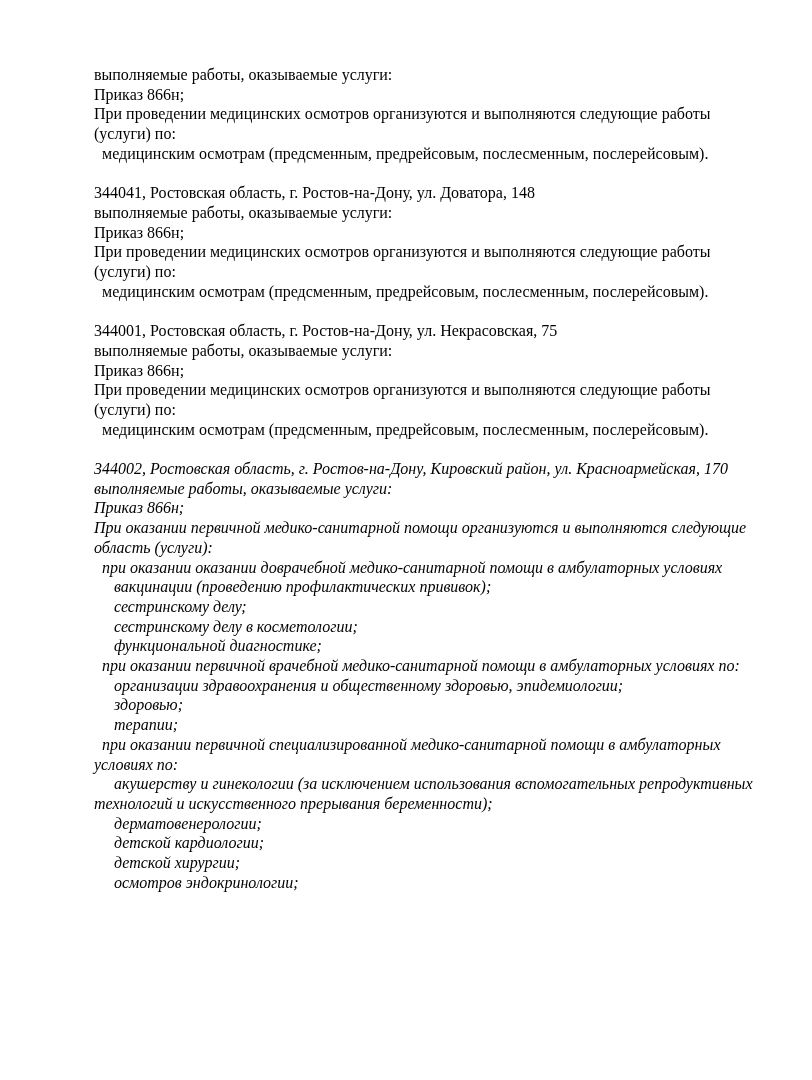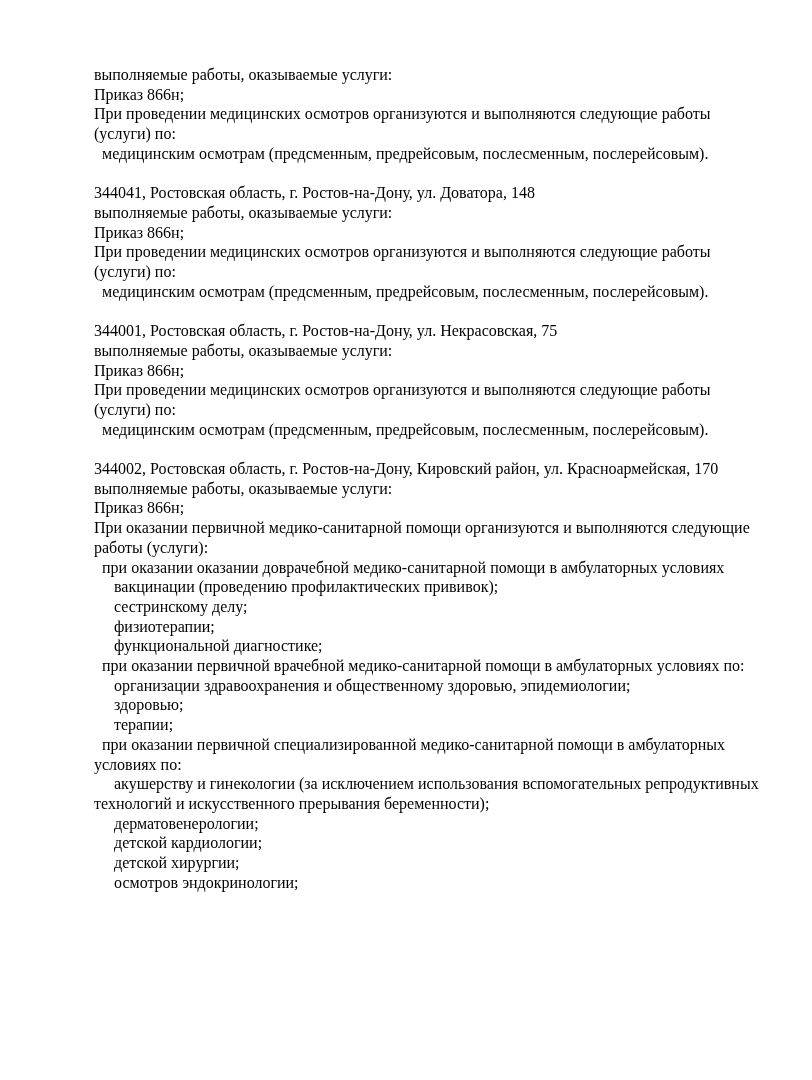--- a/index.html
+++ b/index.html
@@ -23,20 +23,21 @@
     color: #000000;
     font-family: "Liberation Serif", "DejaVu Serif", serif;
     font-size: 16px;
     line-height: 19.7px;
   }
   .block {
     margin: 0 0 19.7px 0;
   }
   .block:last-child {
     margin-bottom: 0;
+    font-style: italic;
   }
   .line {
     white-space: pre;       
     min-height: 19.7px;
   }
 </style>
 </head>
 <body>
 
 <div class="page">
@@ -62,25 +63,25 @@
         <div class="line">Приказ 866н;</div>
         <div class="line">При проведении медицинских осмотров организуются и выполняются следующие работы</div>
         <div class="line">(услуги) по:</div>
         <div class="line">  медицинским осмотрам (предсменным, предрейсовым, послесменным, послерейсовым).</div>
       </div>
       <div class="block">
         <div class="line">344002, Ростовская область, г. Ростов-на-Дону, Кировский район, ул. Красноармейская, 170</div>
         <div class="line">выполняемые работы, оказываемые услуги:</div>
         <div class="line">Приказ 866н;</div>
         <div class="line">При оказании первичной медико-санитарной помощи организуются и выполняются следующие</div>
-        <div class="line">работы (услуги):</div>
+        <div class="line">область (услуги):</div>
         <div class="line">  при оказании оказании доврачебной медико-санитарной помощи в амбулаторных условиях</div>
         <div class="line">     вакцинации (проведению профилактических прививок);</div>
         <div class="line">     сестринскому делу;</div>
-        <div class="line">     физиотерапии;</div>
+        <div class="line">     сестринскому делу в косметологии;</div>
         <div class="line">     функциональной диагностике;</div>
         <div class="line">  при оказании первичной врачебной медико-санитарной помощи в амбулаторных условиях по:</div>
         <div class="line">     организации здравоохранения и общественному здоровью, эпидемиологии;</div>
         <div class="line">     здоровью;</div>
         <div class="line">     терапии;</div>
         <div class="line">  при оказании первичной специализированной медико-санитарной помощи в амбулаторных</div>
         <div class="line">условиях по:</div>
         <div class="line">     акушерству и гинекологии (за исключением использования вспомогательных репродуктивных</div>
         <div class="line">технологий и искусственного прерывания беременности);</div>
         <div class="line">     дерматовенерологии;</div>

